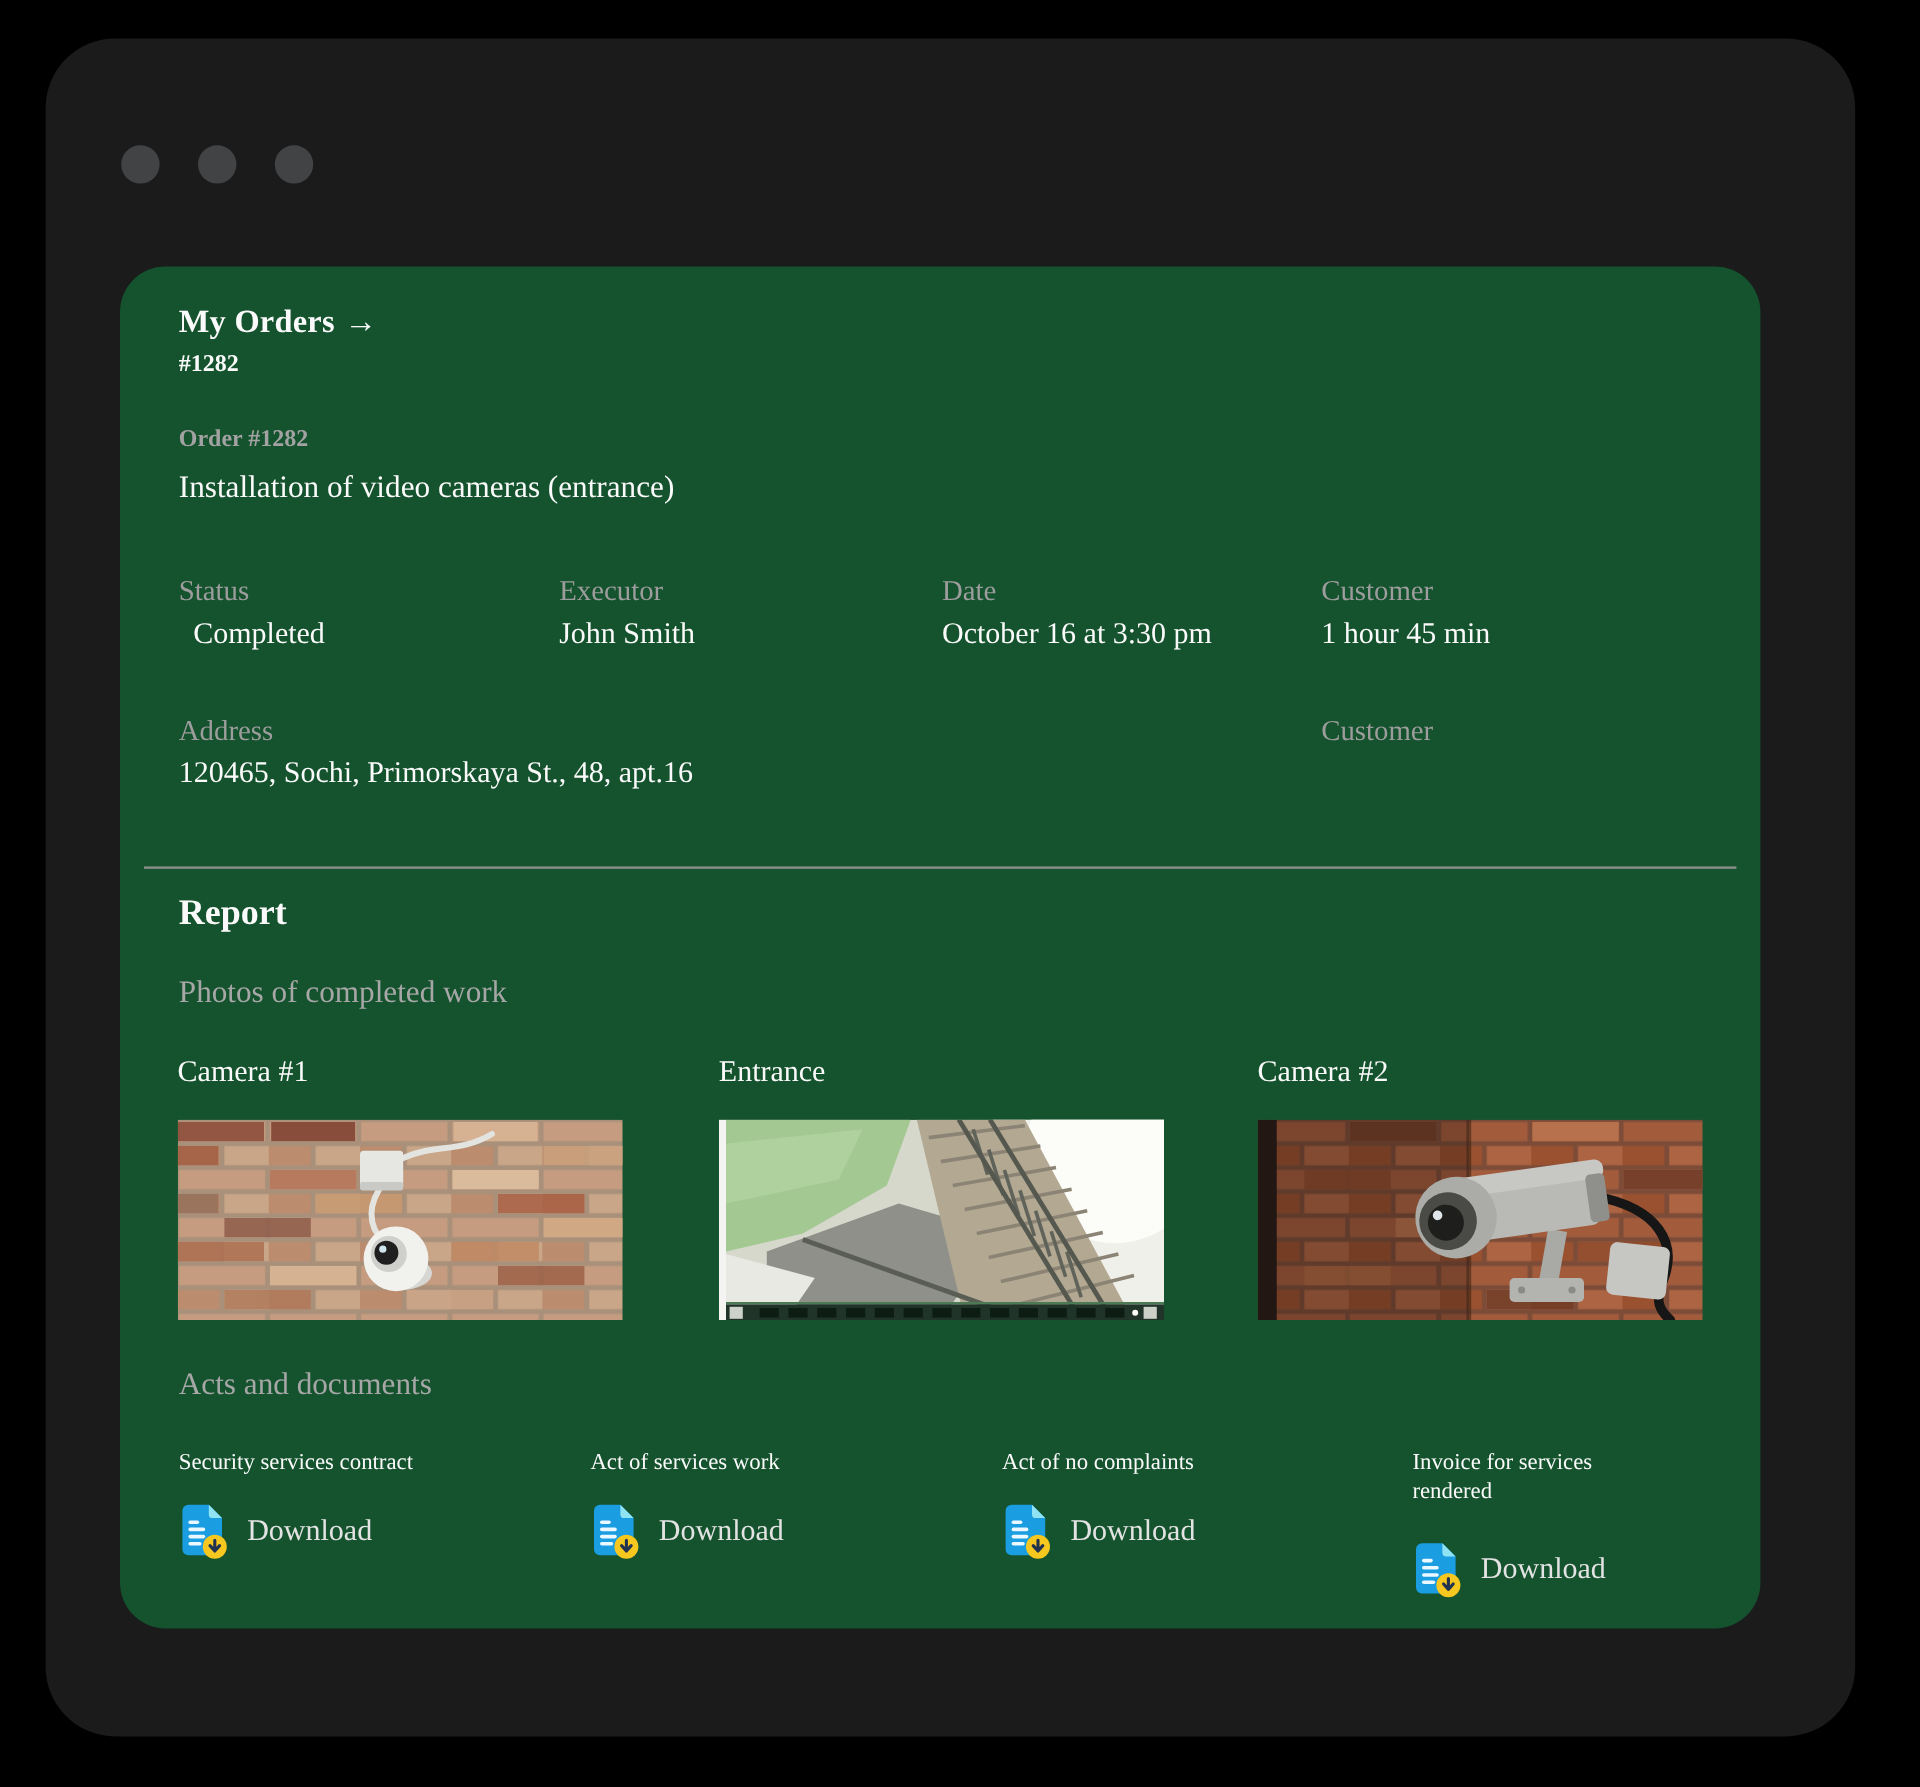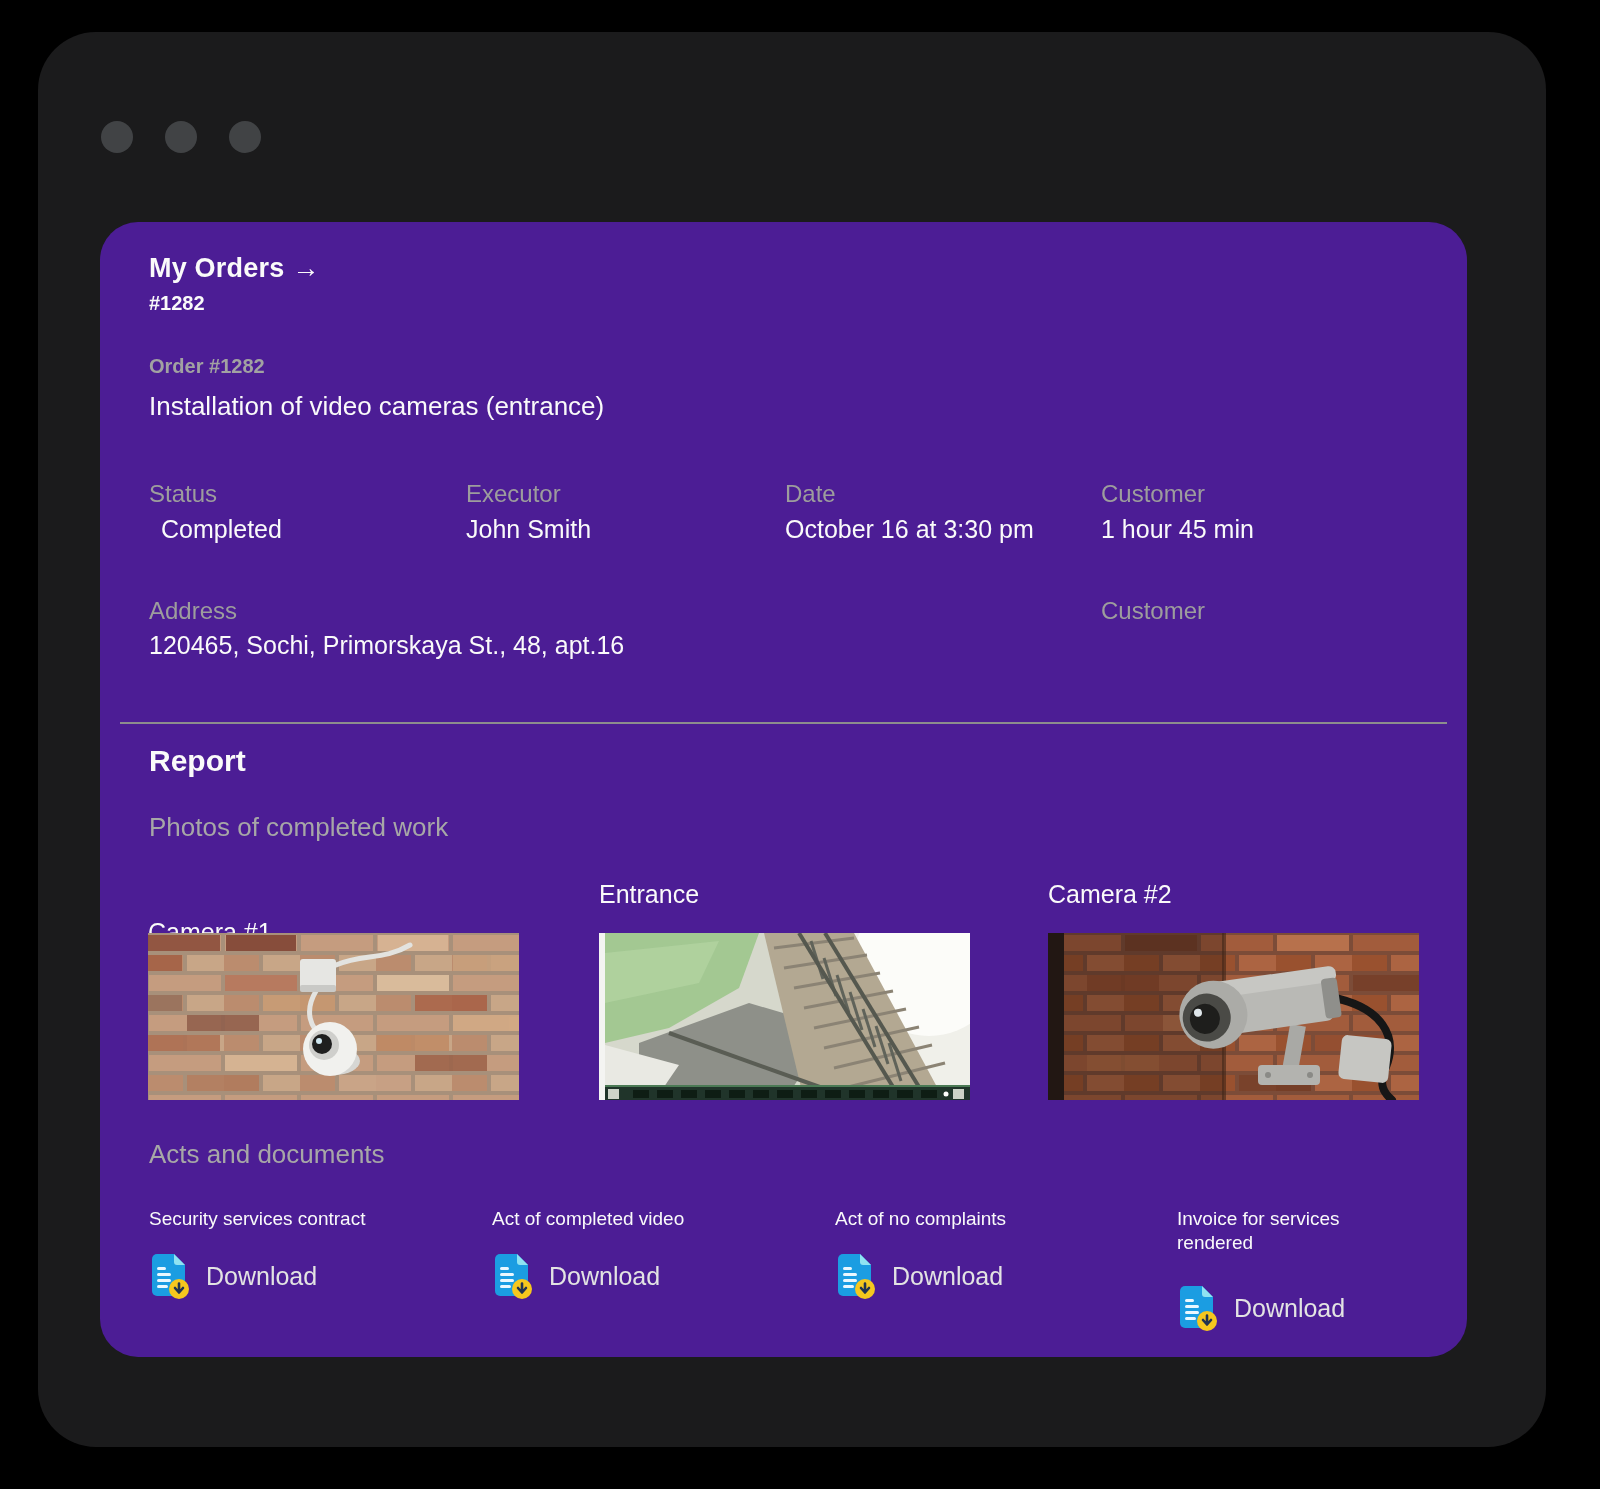--- a/index.html
+++ b/index.html
@@ -1,21 +1,21 @@
 <!DOCTYPE html>
 <html><head>
 <meta charset="utf-8">
 <style>
   html,body{margin:0;padding:0;background:#000;}
   body{width:1600px;height:1489px;position:relative;font-family:"Liberation Sans",sans-serif;}
   .abs{position:absolute;}
   .window{position:absolute;left:38px;top:32px;width:1508px;height:1415px;background:#1b1b1c;border-radius:58px;}
   .dots{position:absolute;left:63px;top:89px;display:flex;gap:32px;}
   .dot{width:32px;height:32px;border-radius:50%;background:#414345;}
-  .card{position:absolute;left:62px;top:190px;width:1367px;height:1135px;background:#4c1d95;border-radius:38px;color:#f5f5f5;}
+  .card{position:absolute;left:62px;top:190px;width:1367px;height:1135px;background:#14532d;border-radius:38px;color:#f5f5f5;font-family:Liberation Serif, serif;}
   .breadcrumb{left:49px;top:31px;font-size:27px;font-weight:700;color:#fafafa;letter-spacing:.2px;}
   .breadcrumb .arrow{margin-left:8px;font-weight:400;}
   .order-ref{left:49px;top:70px;font-size:20px;font-weight:700;color:#fafafa;}
   .order-heading{left:49px;top:133px;font-size:20px;font-weight:700;color:#a2a2a2;}
   .order-subtitle{left:49px;top:169px;font-size:26px;font-weight:400;color:#fafafa;}
   .label{font-size:24px;color:#9d9d9d;}
   .value{font-size:25px;color:#fafafa;line-height:1.22;}
   .divider{left:20px;top:500px;width:1327px;height:2px;background:#8d8d8d;}
   .section-title{left:49px;top:522px;font-size:30px;font-weight:700;color:#fafafa;}
   .sub-heading{font-size:26px;color:#a7a7a7;}
@@ -57,21 +57,21 @@
 
     <div class="abs label" style="left:49px;top:375px;">Address</div>
     <div class="abs value" style="left:49px;top:408px;">120465, Sochi, Primorskaya St., 48, apt.16</div>
     <div class="abs label" style="left:1001px;top:375px;">Customer</div>
 
     <div class="abs divider"></div>
 
     <div class="abs section-title">Report</div>
     <div class="abs sub-heading" style="left:49px;top:590px;">Photos of completed work</div>
 
-    <div class="abs photo-label" style="left:48px;top:696px;">Camera #1</div>
+    <div class="abs photo-label" style="left:48px;top:658px;">Camera #1</div>
     <div class="abs photo-label" style="left:499px;top:658px;">Entrance</div>
     <div class="abs photo-label" style="left:948px;top:658px;">Camera #2</div>
 
     <div class="abs photo" style="left:48px;top:711px;">
       <svg viewBox="0 0 371 167" preserveAspectRatio="none">
         <defs>
           <pattern id="pbrick1" width="76" height="40" patternUnits="userSpaceOnUse">
             <rect width="76" height="40" fill="#a8907a"></rect>
             <rect x="1" y="2" width="72" height="16" fill="#c59c7f"></rect>
             <rect x="-37" y="22" width="72" height="16" fill="#bb8c6e"></rect>
@@ -207,21 +207,21 @@
           <circle cx="158" cy="76" r="24" fill="#4a4a46"></circle>
           <circle cx="156" cy="77" r="15" fill="#1e1e1c"></circle>
           <circle cx="150" cy="70" r="4" fill="#dfe6ea"></circle>
         </g>
       </svg>
     </div>
 
     <div class="abs sub-heading" style="left:49px;top:917px;">Acts and documents</div>
 
     <div class="abs doc-title" style="left:49px;top:985px;width:300px;">Security services contract</div>
-    <div class="abs doc-title" style="left:392px;top:985px;width:300px;">Act of completed video</div>
+    <div class="abs doc-title" style="left:392px;top:985px;width:300px;">Act of services work</div>
     <div class="abs doc-title" style="left:735px;top:985px;width:300px;">Act of no complaints</div>
     <div class="abs doc-title" style="left:1077px;top:985px;width:215px;">Invoice for services rendered</div>
 
     <div class="abs download" style="left:49px;top:1030px;">
       <svg width="42" height="48" viewBox="0 0 42 48">
         <path d="M8,2 h17 l11,11 v26 a5,5 0 0 1 -5,5 h-23 a5,5 0 0 1 -5,-5 v-32 a5,5 0 0 1 5,-5 z" fill="#1b9de2"></path>
         <path d="M25,2 l11,11 h-8 a3,3 0 0 1 -3,-3 z" fill="#8fe3f2"></path>
         <g fill="#eaf8ff">
             <rect x="8" y="15" width="9" height="3" rx="1.5"></rect>
             <rect x="8" y="21" width="14" height="3" rx="1.5"></rect>

